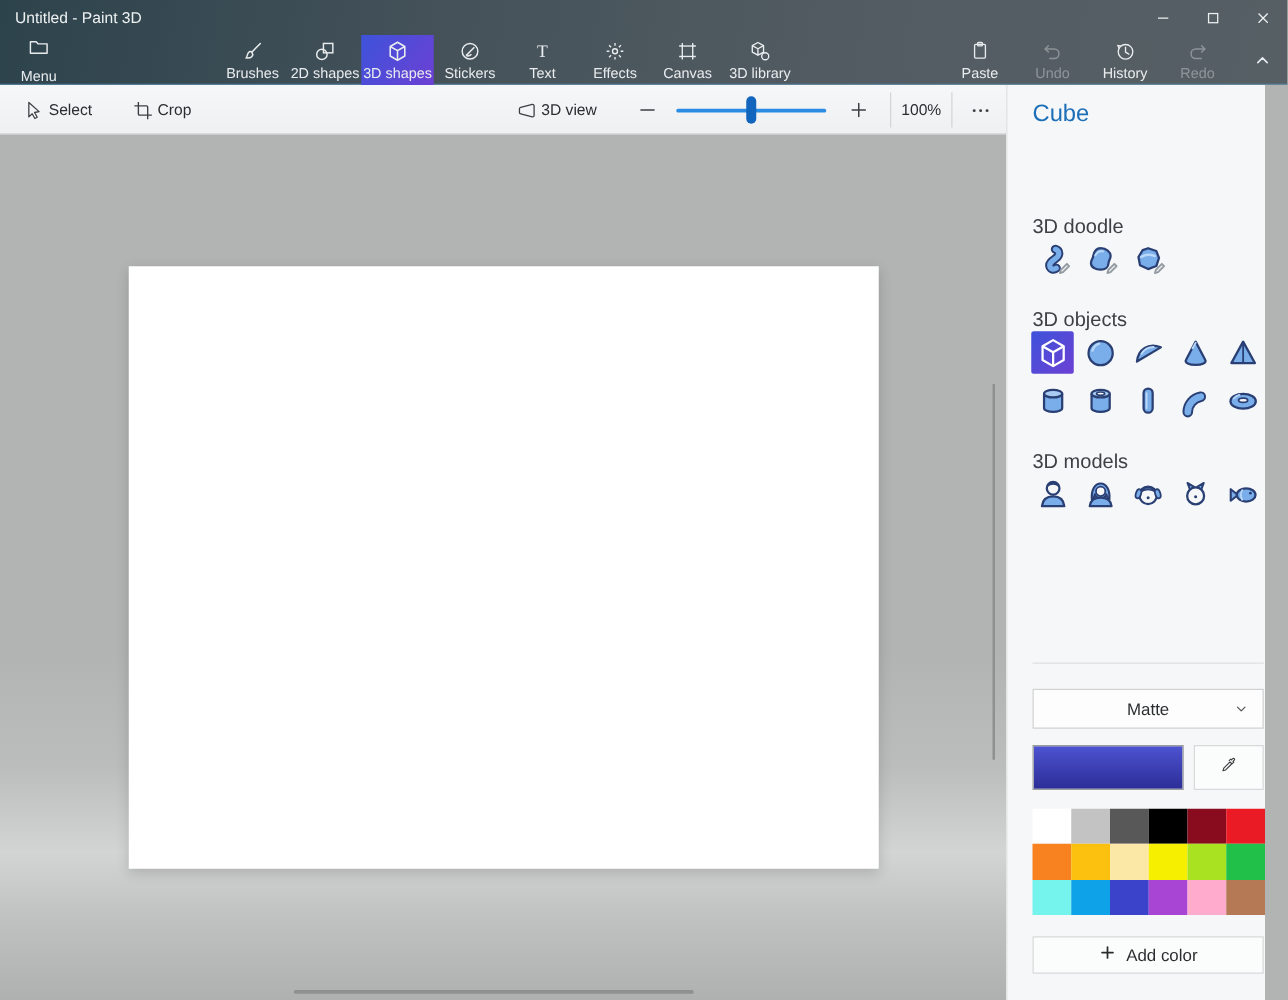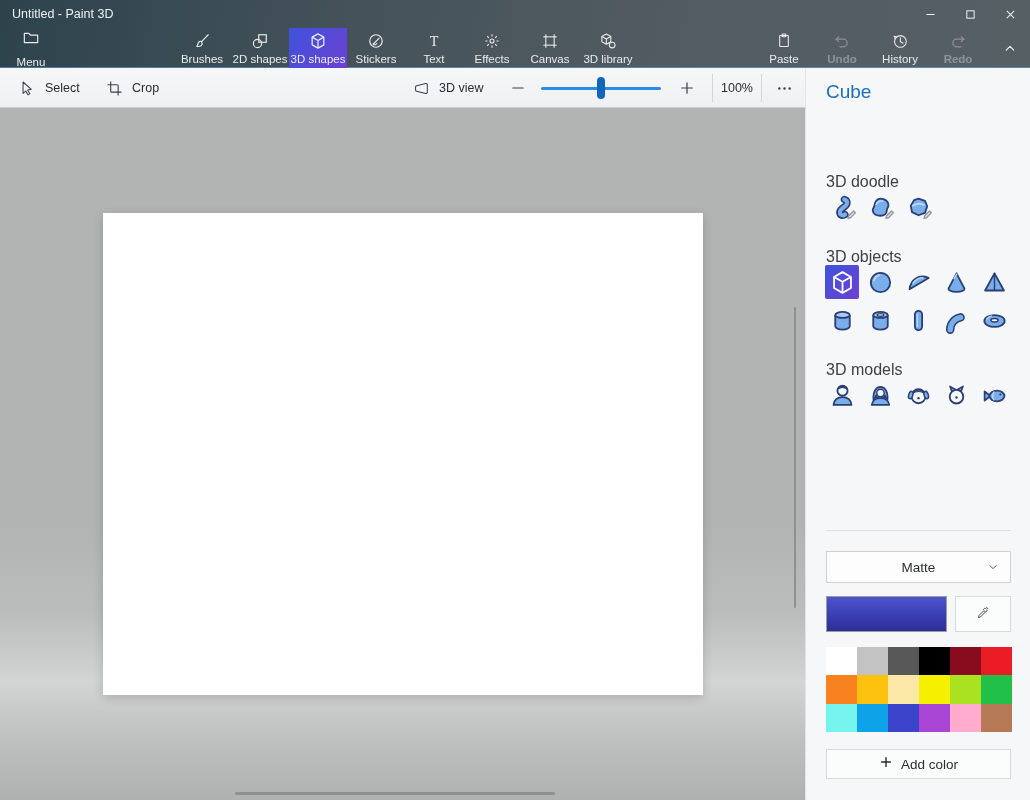--- a/index.html
+++ b/index.html
@@ -20,30 +20,30 @@
   .menu-btn { position:absolute; left:8px; top:28px; width:46px; height:40px;
     display:flex; flex-direction:column; align-items:center; justify-content:center; gap:8px; color:#e9ecee; }
   .tabs { position:absolute; left:173px; top:28px; height:40px; display:flex; }
   .tab { width:58px; height:40px; display:flex; flex-direction:column; align-items:center;
     justify-content:center; gap:2px; color:#e9ecee; cursor:default; }
   .tab.sel { background:linear-gradient(125deg,#3e53da,#6c40d4); }
   .tab .lbl, .menu-btn .lbl, .action .lbl { font-size:11.5px; white-space:nowrap; }
   .actions { position:absolute; left:755px; top:28px; height:40px; display:flex;justify-content:center; }
   .action { width:58px; height:40px; display:flex; flex-direction:column; align-items:center;
     justify-content:center; gap:2px; color:#e9ecee; }
-  .action.disabled { opacity:.38;font-weight:bold; }
+  .action.disabled { opacity:.38; }
   .collapse { position:absolute; left:996px; top:28px; width:28px; height:40px;
     display:flex; align-items:center; justify-content:center; color:#e9ecee; }
   .ric { width:20px; height:20px; }
   .ric svg { width:20px; height:20px; display:block; }
 
   
   .toolbar { position:absolute; left:0; top:68px; width:805px; height:40px;
     background:linear-gradient(#f5f7f8,#eef0f1); border-bottom:1px solid #c9cbcc; }
-  .tool { position:absolute; top:0; height:40px; display:flex; align-items:center; gap:8px;
+  .tool { position:absolute; top:0; height:40px; display:flex; align-items:center; gap:2px;
     color:#2b2e30; font-size:12.5px; }
   .tic svg { width:19px; height:19px; display:block; color:#3c4043; }
   .tool-btn { position:absolute; top:8px; width:24px; height:24px; display:flex; align-items:center; justify-content:center; color:#3c4043; }
   .tool-btn svg { width:18px; height:18px; }
   .slider { position:absolute; left:541px; top:0; width:120px; height:40px; }
   .slider .track { position:absolute; left:0; top:18.5px; width:120px; height:3px; background:#2a8ce2; border-radius:2px; }
   .slider .thumb { position:absolute; top:9px; width:8px; height:22px; border-radius:4px; background:#1165bd; }
   .vsep { position:absolute; top:6px; width:1px; height:28px; background:#d3d5d6; }
   .zoom-level { position:absolute; left:714px; top:0; width:46px; height:40px; display:flex;
     align-items:center; justify-content:center; font-size:12.5px; color:#2b2e30; }
@@ -52,21 +52,21 @@
 
   
   .canvas-area { position:absolute; left:0; top:108px; width:805px; height:692px;
     background:linear-gradient(180deg,#b2b4b3 0%,#b2b4b3 60%,#bbbdbc 73%,#d3d5d4 83%,#c1c3c2 90%,#afb1b0 100%); }
   .canvas { position:absolute; left:103px; top:105px; width:600px; height:482px; background:#fff;
     box-shadow:0 3px 10px rgba(0,0,0,.16); }
   .h-scroll { position:absolute; left:235px; top:684px; width:320px; height:3px; background:#8f9190; border-radius:2px; }
   .v-scroll { position:absolute; left:794px; top:199px; width:2px; height:301px; background:#8f9190; border-radius:2px; }
 
   
-  .panel { position:absolute; left:805px; top:68px; width:225px; height:732px;
+  .panel { position:absolute; left:805px; top:68px; width:207px; height:732px;
     background:#f6f7f8; border-left:1px solid #e2e3e4; }
   .panel-title { position:absolute; left:20px; top:13px; font-size:19px; color:#1d6fb8; }
   .lib-btn { position:absolute; left:20px; top:50px; width:185px; height:37px; background:#fbfcfc;
     border:1px solid #d7d9da; display:flex; align-items:center; }
   .lib-btn .tic { margin-left:15px; }
   .lib-btn .txt { flex:1; text-align:center; font-size:12.5px; color:#2b2e30; margin-right:10px; }
   .sect-label { position:absolute; left:20px; font-size:16px; color:#3e4144; }
   .grid { position:absolute; left:19px; display:grid; grid-template-columns:repeat(5,38px); grid-auto-rows:38px; }
   .grid.g3 { grid-template-columns:repeat(3,38px); }
   .tile { width:34px; height:34px; display:flex; align-items:center; justify-content:center; border-radius:2px; }

